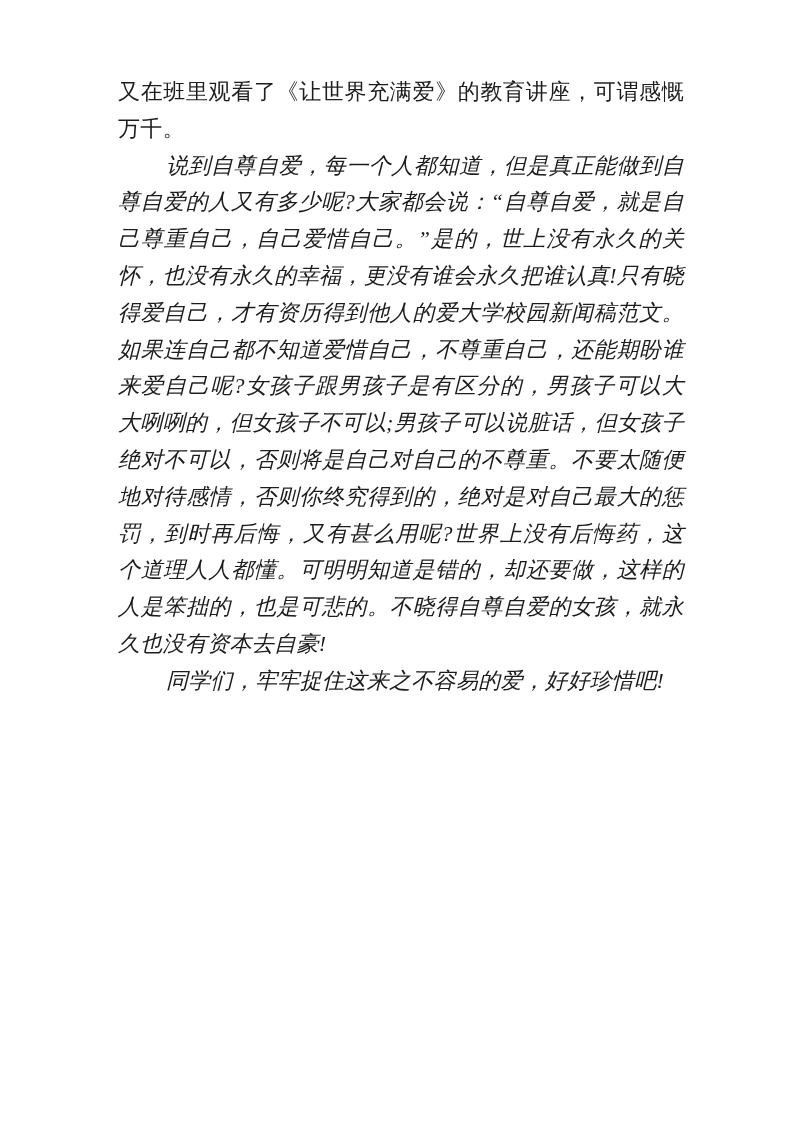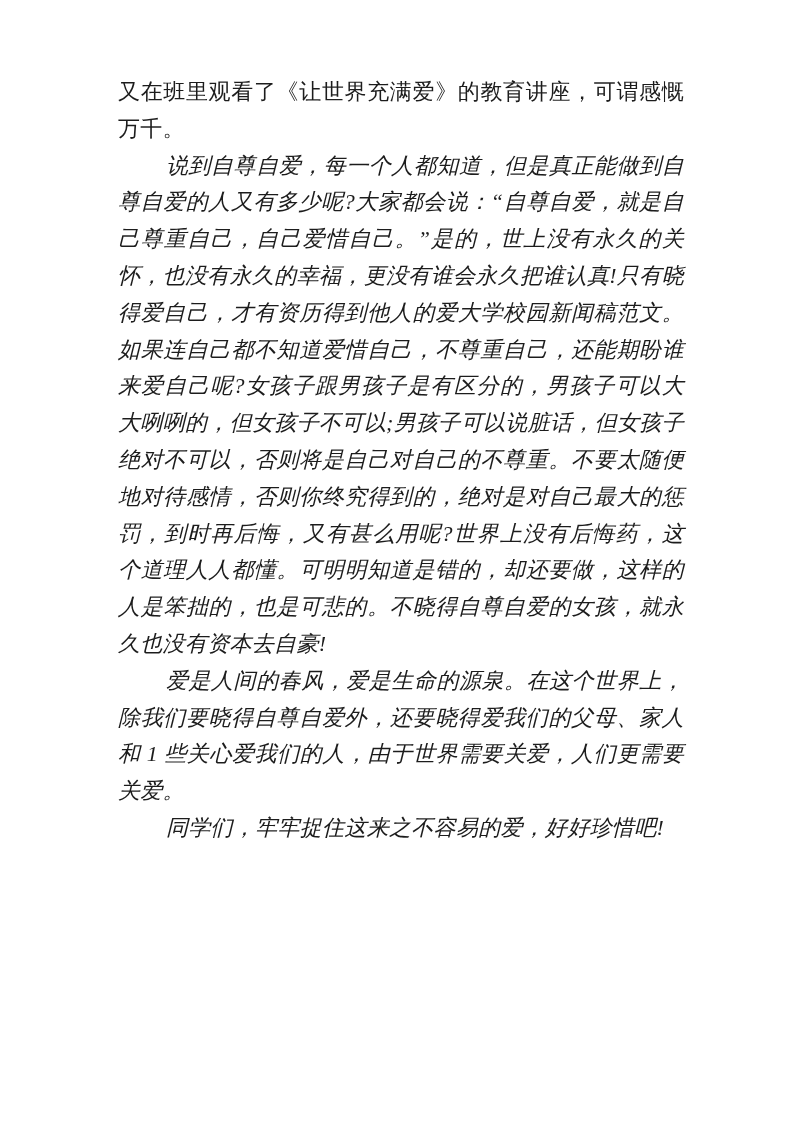--- a/index.html
+++ b/index.html
@@ -36,17 +36,16 @@
     font-style: italic;
   }
 </style>
 </head>
 <body>
 
 <div class="page">
   <div class="text-block">
     <p>又在班里观看了《让世界充满爱》的教育讲座，可谓感慨万千。</p>
     <p class="indent">说到自尊自爱，每一个人都知道，但是真正能做到自尊自爱的人又有多少呢?大家都会说：“自尊自爱，就是自己尊重自己，自己爱惜自己。”是的，世上没有永久的关怀，也没有永久的幸福，更没有谁会永久把谁认真!只有晓得爱自己，才有资历得到他人的爱大学校园新闻稿范文。如果连自己都不知道爱惜自己，不尊重自己，还能期盼谁来爱自己呢?女孩子跟男孩子是有区分的，男孩子可以大大咧咧的，但女孩子不可以;男孩子可以说脏话，但女孩子绝对不可以，否则将是自己对自己的不尊重。不要太随便地对待感情，否则你终究得到的，绝对是对自己最大的惩罚，到时再后悔，又有甚么用呢?世界上没有后悔药，这个道理人人都懂。可明明知道是错的，却还要做，这样的人是笨拙的，也是可悲的。不晓得自尊自爱的女孩，就永久也没有资本去自豪!</p>
-    <p class="indent">爱是人间的春风，爱是生命的源泉。在这个世界上，除我们要晓得自尊自爱外，还要晓得爱我们的父母、家人和 1 些关心爱我们的人，由于世界需要关爱，人们更需要关爱。</p>
     <p class="indent">同学们，牢牢捉住这来之不容易的爱，好好珍惜吧!</p>
 
   </div>
 </div>
 
 </body></html>

